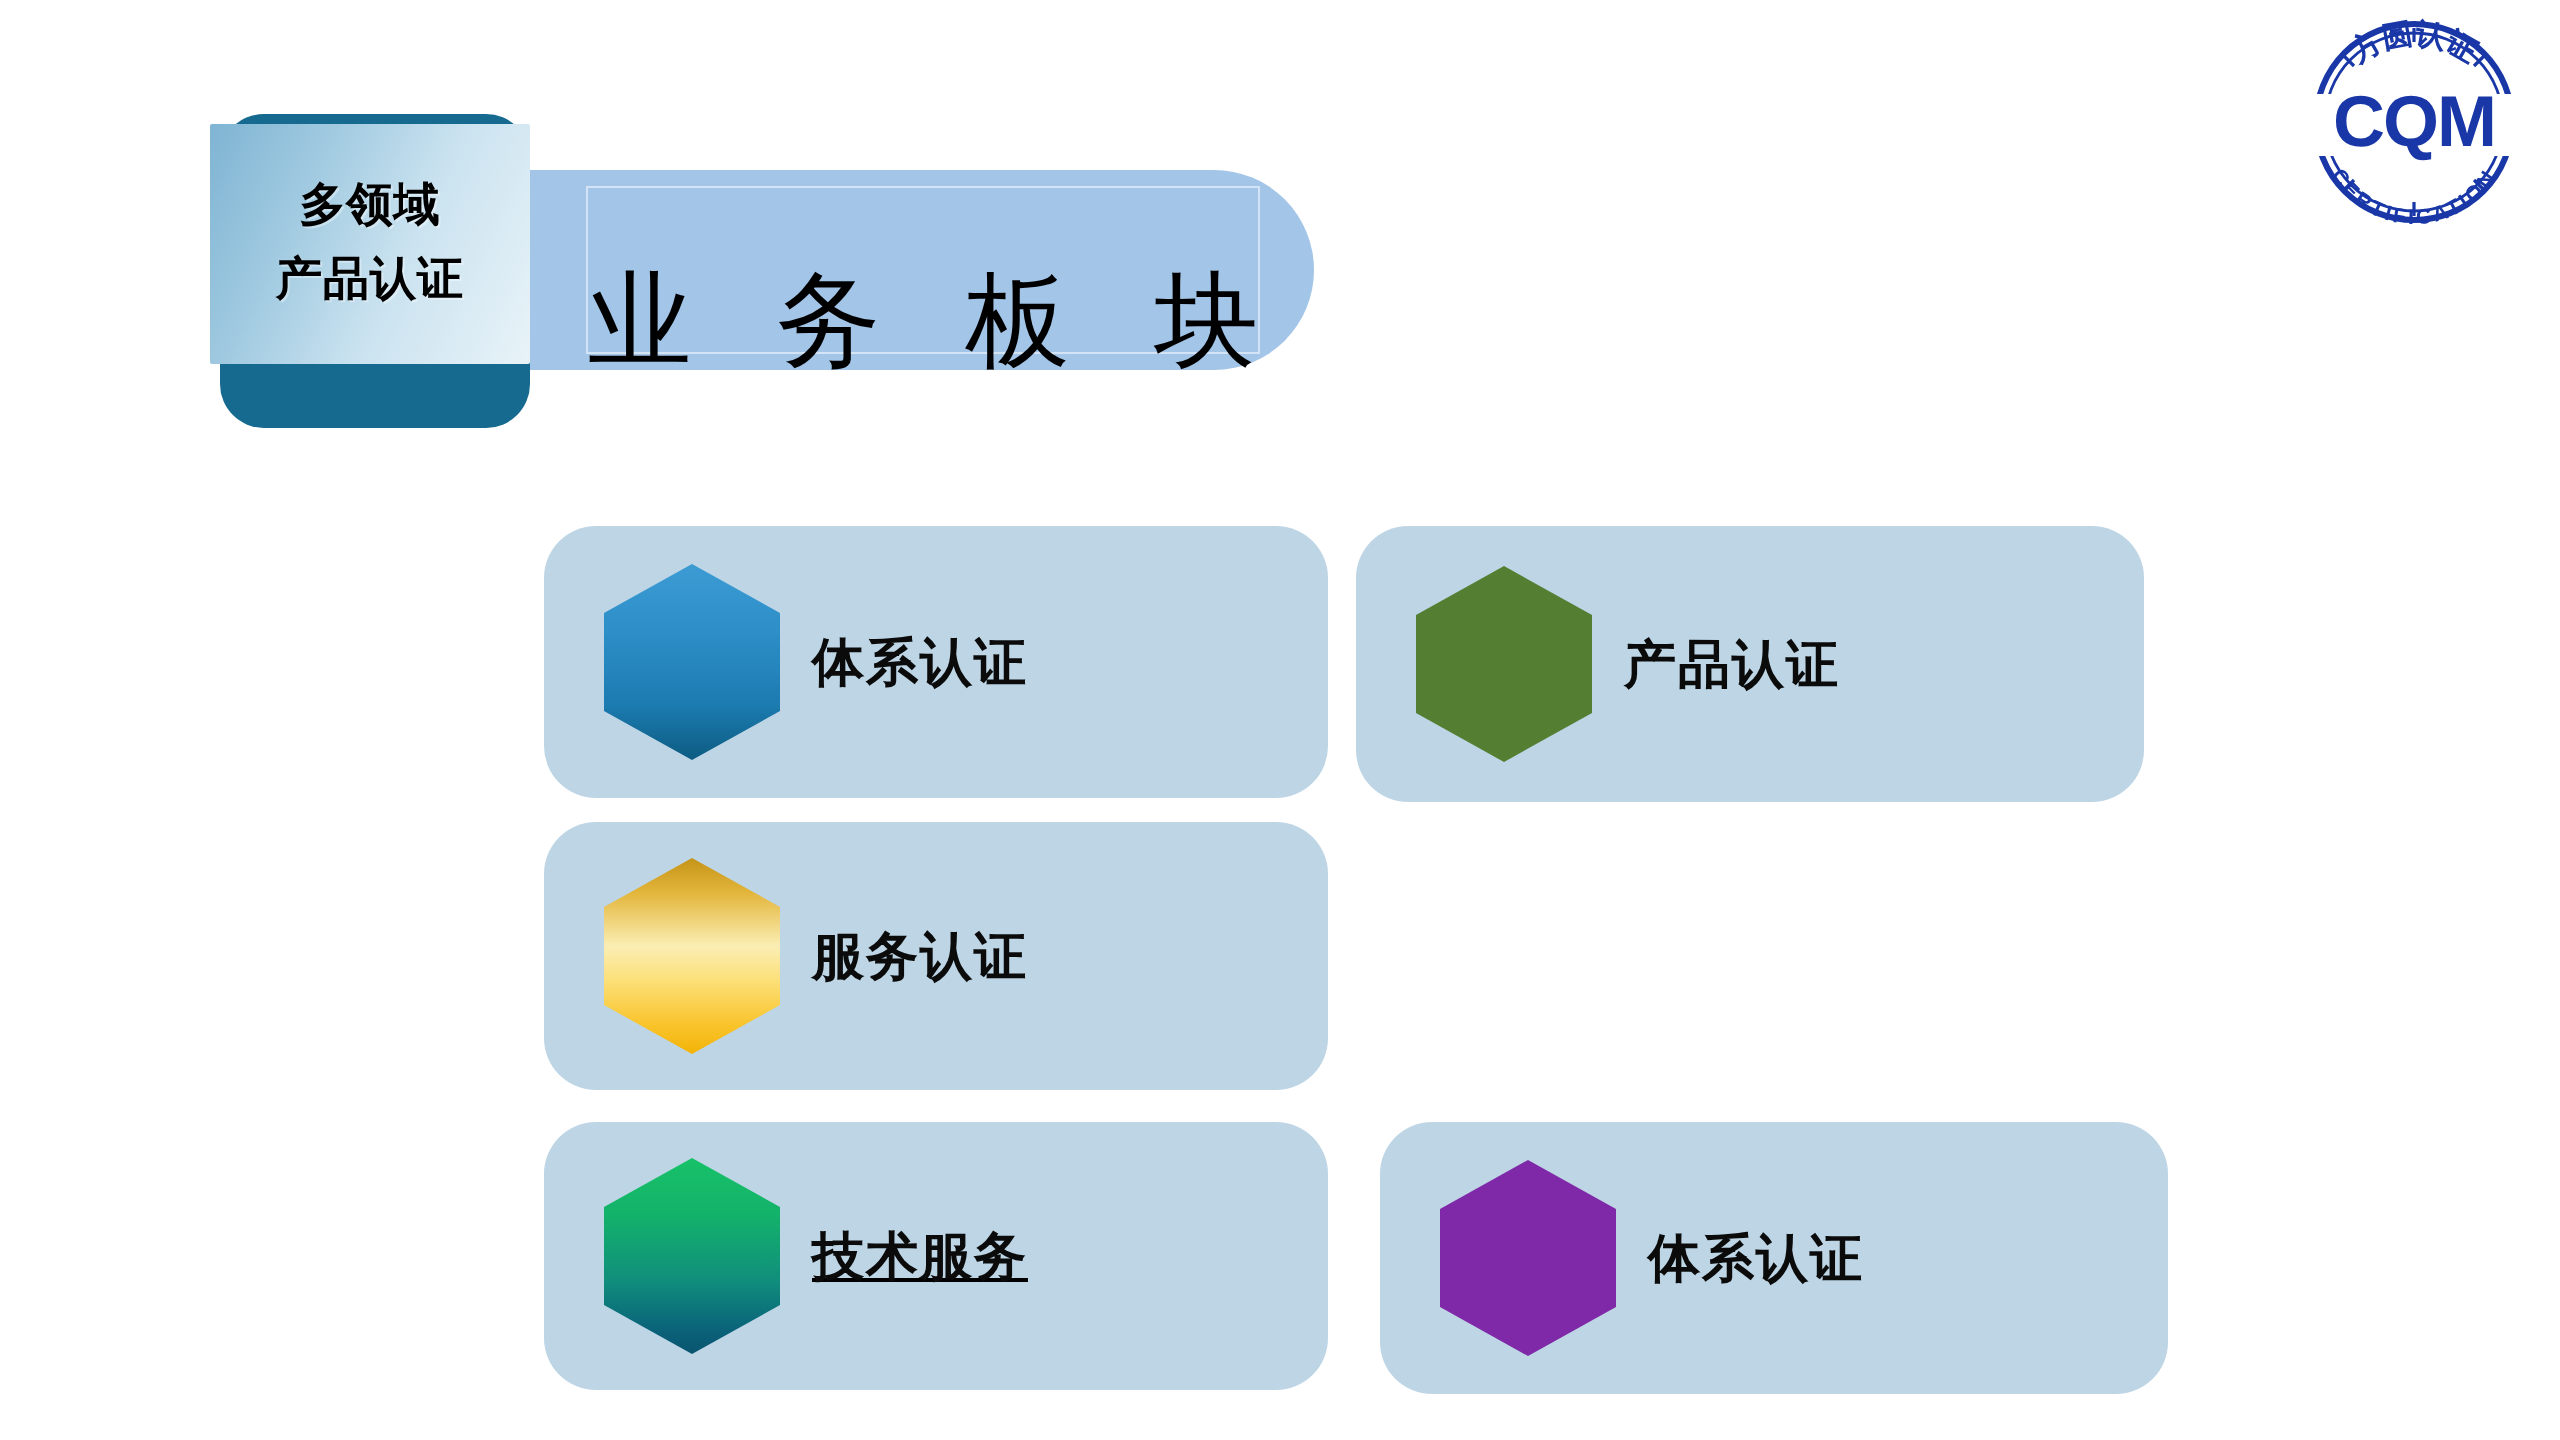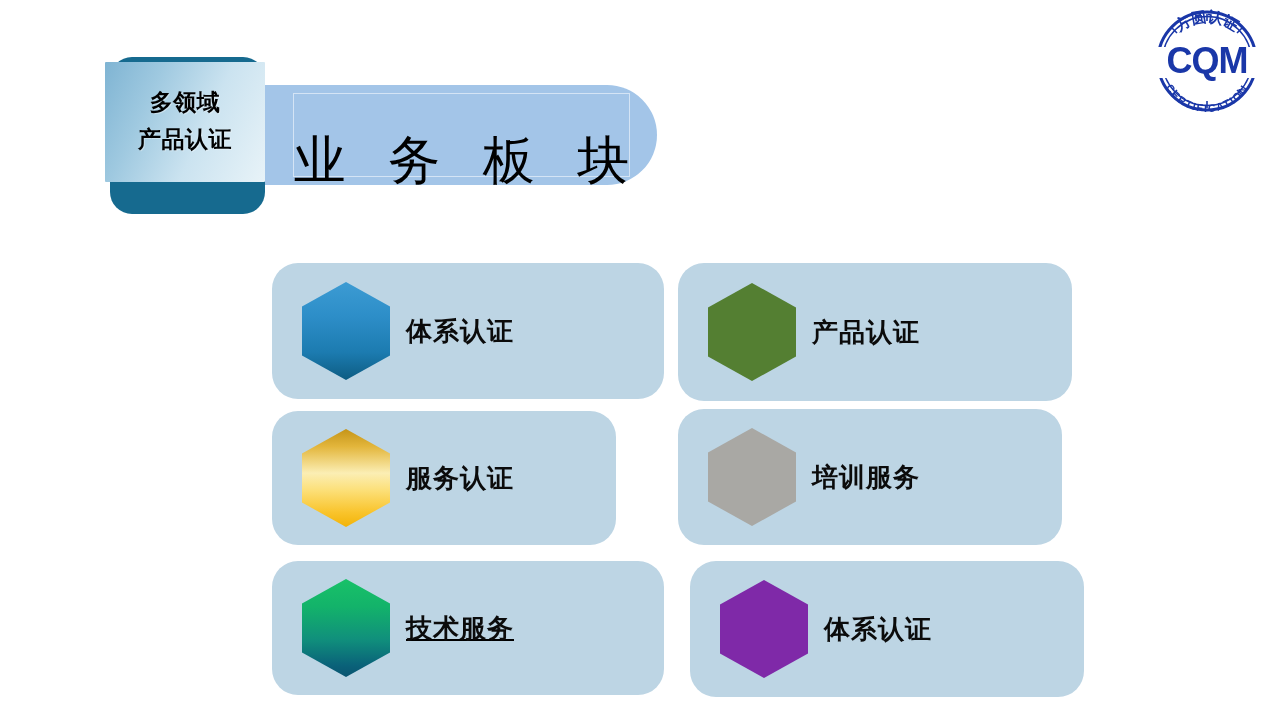--- a/index.html
+++ b/index.html
@@ -143,21 +143,21 @@
     font-weight: bold;
     color: #0b0b0b;
     margin-left: 16px;
     letter-spacing: 1px;
     white-space: nowrap;
   }
 
   
   #card-0 { left: 272px; top: 263px;  width: 392px; height: 136px; }
   #card-1 { left: 678px; top: 263px;  width: 394px; height: 138px; }
-  #card-2 { left: 272px; top: 411px;  width: 344px; height: 134px; }
+  #card-2 { left: 272px; top: 411px;  width: 392px; height: 134px; }
   #card-3 { left: 678px; top: 409px;  width: 384px; height: 136px; }
   #card-4 { left: 272px; top: 561px;  width: 392px; height: 134px; text-decoration: underline; }
   #card-5 { left: 690px; top: 561px;  width: 394px; height: 136px; }
 
   
   .hex-blue   { background: linear-gradient(180deg, #3c9bd3 0%, #2d8ec8 35%, #1c7bb0 72%, #0d5c82 100%); }
   .hex-green  { background: #547f32; }
   .hex-gold   { background: linear-gradient(180deg, #c59417 0%, #e3b63c 18%, #fbeeb4 45%, #fce07a 62%, #f9c42c 85%, #f2b307 100%); }
   .hex-gray   { background: #a9a8a4; }
   .hex-teal   { background: linear-gradient(180deg, #18c168 0%, #13b36a 28%, #108f7c 62%, #0a6279 88%, #0a5470 100%); }
@@ -230,26 +230,20 @@
       <div class="card-label">产品认证</div>
     </div>
 
     <div class="card" id="card-2">
       <div class="hex-wrap">
         <div class="hex hex-gold"></div>
       </div>
       <div class="card-label">服务认证</div>
     </div>
 
-    <div class="card" id="card-3">
-      <div class="hex-wrap">
-        <div class="hex hex-gray"></div>
-      </div>
-      <div class="card-label">培训服务</div>
-    </div>
 
     <div class="card" id="card-4">
       <div class="hex-wrap">
         <div class="hex hex-teal"></div>
       </div>
       <div class="card-label">技术服务</div>
     </div>
 
     <div class="card" id="card-5">
       <div class="hex-wrap">

